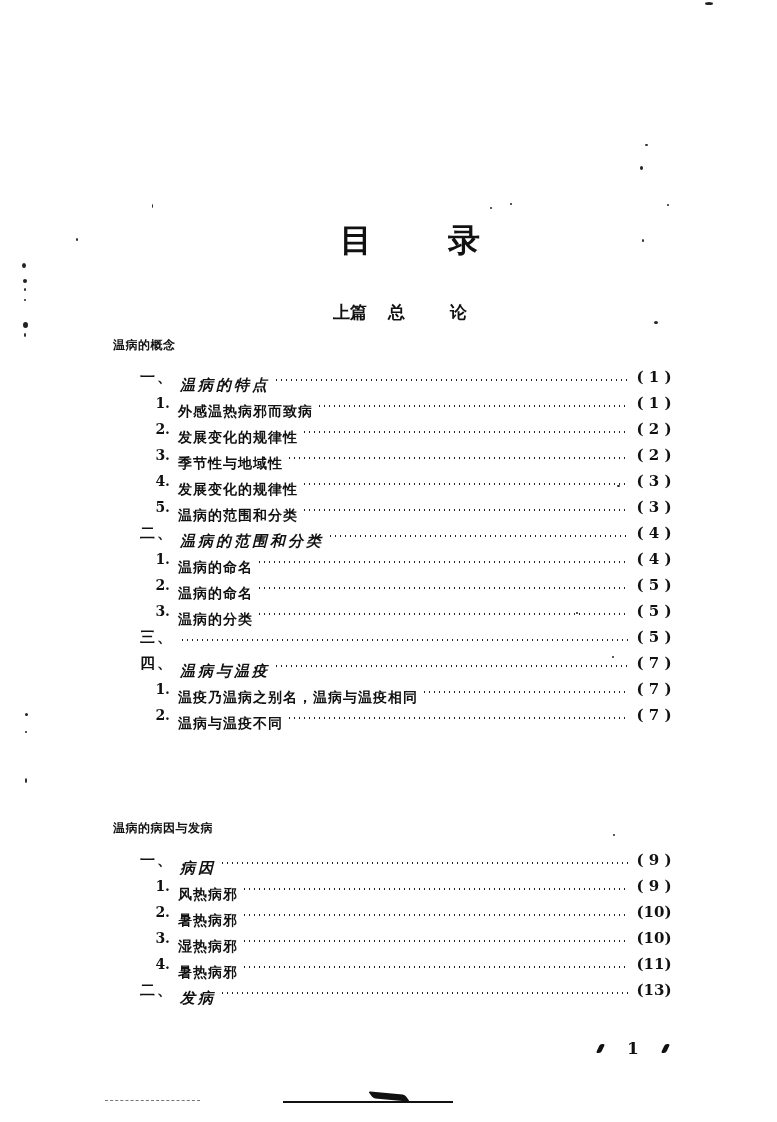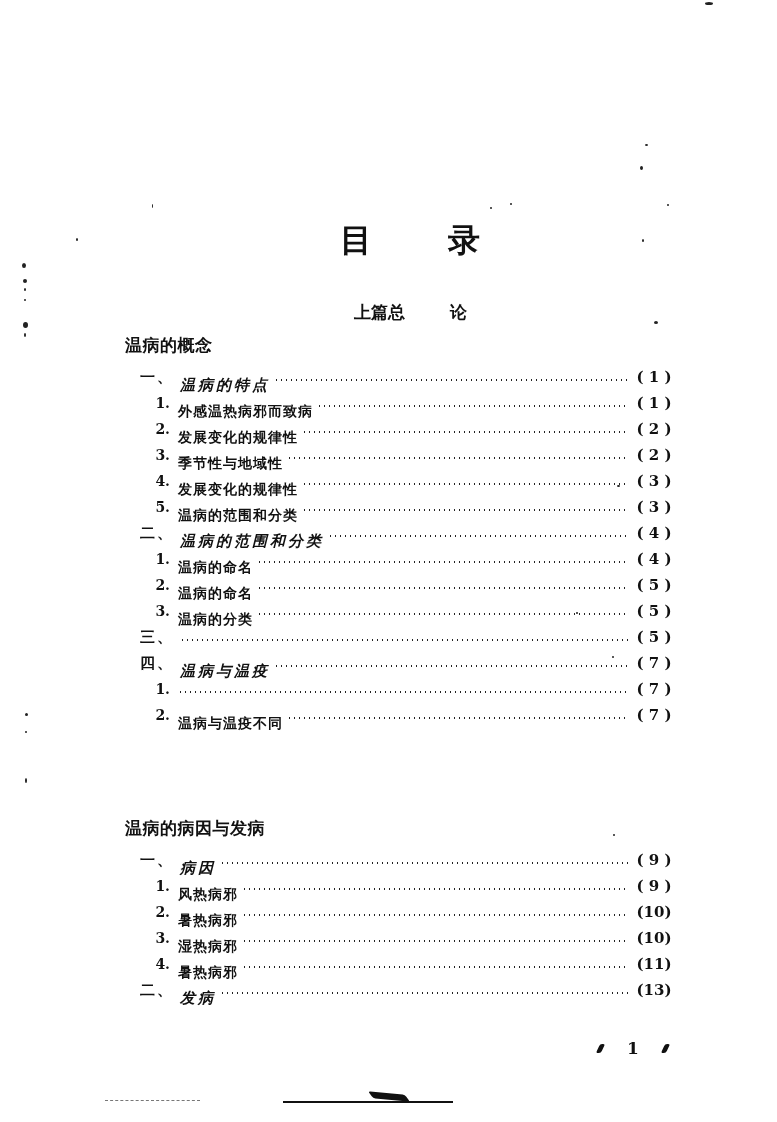--- a/index.html
+++ b/index.html
@@ -34,47 +34,46 @@
       position: absolute;
       top: 300px;
       left: 333px;
       width: 150px;
       font-size: 17px;
       font-weight: bold;
       display: flex;
       gap: 0;
       line-height: 24px;
     }
-    .part-heading .p1 { width: 55px; text-align: right; }
+    .part-heading .p1 { width: 55px; }
     .part-heading .p2 { width: 62px; }
     .part-heading .p3 { width: 30px; }
 
     .toc {
       position: absolute;
       left: 0;
       top: 0;
       width: 777px;
     }
     .toc-row {
       position: absolute;
       left: 0;
       width: 777px;
       height: 24px;
       line-height: 24px;
       font-size: 15px;
     }
     .toc-group {
       position: absolute;
       left: 113px;
-      font-size: 17px;
+      font-size: 12px;
       font-weight: bold;
       height: 26px;
       line-height: 26px;
       letter-spacing: 0.5px;
-      margin-left: 12px;
     }
     .entry {
       position: absolute;
       display: flex;
       align-items: center;
       right: 99px;
       height: 24px;
     }
     .entry .label {
       white-space: nowrap;
@@ -283,20 +282,21 @@
         <div class="entry level1" style="left: 140px;">
           <span class="num">四、</span>
           <span class="label">温病与温疫</span>
           <span class="leader"></span>
           <span class="page-ref">( 7 )</span>
         </div>
       </div>
       <div class="toc-row" style="top: 677px;">
         <div class="entry level2" style="left: 148px;">
           <span class="num">1.</span>
+          <span class="label">温疫乃温病之别名，温病与温疫相同</span>
           <span class="leader"></span>
           <span class="page-ref">( 7 )</span>
         </div>
       </div>
       <div class="toc-row" style="top: 703px;">
         <div class="entry level2" style="left: 148px;">
           <span class="num">2.</span>
           <span class="label">温病与温疫不同</span>
           <span class="leader"></span>
           <span class="page-ref">( 7 )</span>

